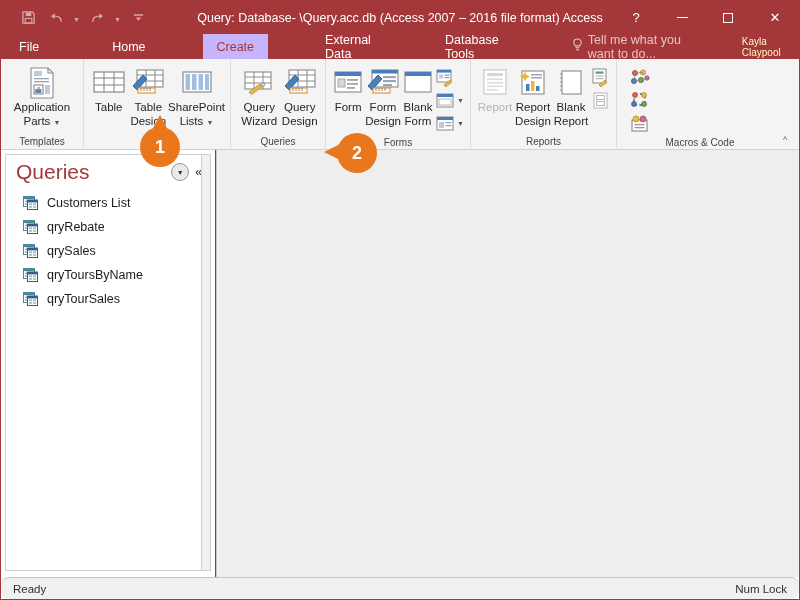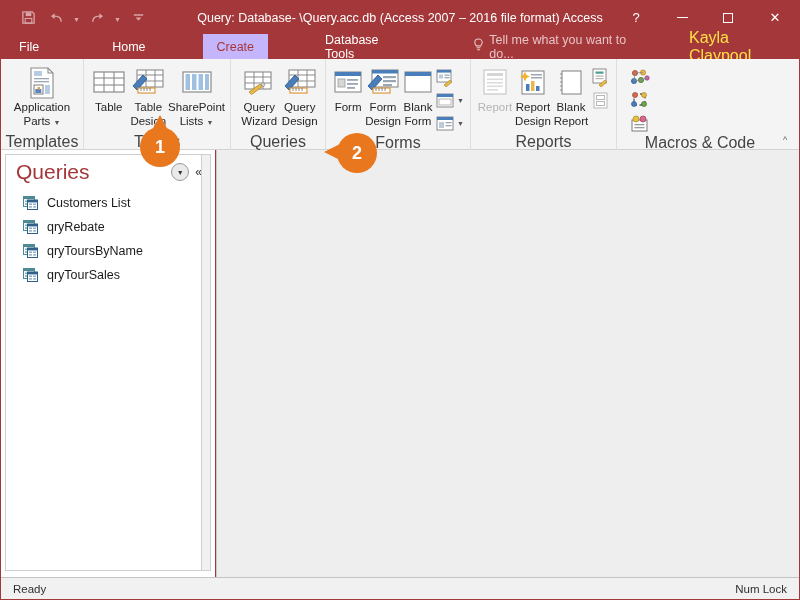--- a/index.html
+++ b/index.html
@@ -67,42 +67,42 @@
   .tab.active {
     background: #c4b5fd; color: #a4373a;
   }
   .tellme {
     display: flex; align-items: center; gap: 5px;
     padding: 0 10px 0 14px; height: 25px;
     color: #e6c3c4; font-size: 12.5px;
   }
   .username {
     margin-left: auto; padding-right: 14px;
-    color: #fde047; font-size: 16px;
+    color: #fef9c3; font-size: 10px;
     display: flex; align-items: center; height: 25px;
   }
 
   
   .ribbon {
     flex: 0 0 91px; height: 91px;
     background: #f4f4f4;
     border-bottom: 1px solid #d2d2d2;
     display: flex; position: relative;
   }
   .rgroup {
     display: flex; flex-direction: column;
     height: 91px; position: relative;
   }
   .rgroup + .rgroup { border-left: 1px solid #dededd; }
   .rgroup-items {
     flex: 1; display: flex; align-items: flex-start;
     padding: 4px 5px 0 5px; gap: 0px;
   }
   .rgroup-label {
-    height: 17px; font-size: 16px; color: #444;
+    height: 17px; font-size: 10px; color: #444;
     display: flex; align-items: center; justify-content: center;
     width: 100%;
     text-align: center;
   }
   .bigbtn {
     width: 58px; min-height: 68px;
     display: flex; flex-direction: column; align-items: center;
     padding-top: 3px;
     font-size: 11.5px; color: #262626; line-height: 13px;
     text-align: center;
@@ -199,21 +199,21 @@
     position: absolute; right: 0; top: 0; bottom: 0;
     width: 9px; background: #f1f1f1; border-left: 1px solid #cfcfcf;
   }
   .workarea { flex: 1; background: #eeeeee; border-left: 1px solid #c8c8c8; }
 
   
   .statusbar {
     flex: 0 0 22px; height: 22px; background: #f1f1f1;
     border-top: 1px solid #c4c4c4;
     display: flex; align-items: center;
-    padding: 0 12px; font-size: 11.5px; color: #303030;
+    padding: 0 12px; font-size: 11.5px; color: #303030; border-radius: 8px;
   }
   .status-right { margin-left: auto; }
 </style>
 </head>
 <body>
 
 <div id="app">
 
   <div class="titlebar">
     <div class="qat">
@@ -257,20 +257,21 @@
           <span class="glyph-max"></span>
         </div>
       <div class="win-btn close">✕</div>
     </div>
   </div>
 
   <div class="tabstrip">
     <div class="tab file">File</div>
     <div class="tab">Home</div>
     <div class="tab active">Create</div>
+    <div class="tab">External Data</div>
     <div class="tab">Database Tools</div>
     <div class="tellme">
       <span>
         <svg width="11" height="14" viewBox="0 0 11 14">
           <path d="M5.5 1C3.3 1 1.8 2.6 1.8 4.6c0 1.5 1 2.4 1.5 3.3h4.4c.5-.9 1.5-1.8 1.5-3.3C9.2 2.6 7.7 1 5.5 1z" fill="none" stroke="#e6c3c4" stroke-width="1.1"></path>
           <rect x="3.6" y="9.2" width="3.8" height="1.1" fill="#e6c3c4"></rect>
           <rect x="4.1" y="11.2" width="2.8" height="1.1" fill="#e6c3c4"></rect>
         </svg>
       </span>
       <span>Tell me what you want to do...</span>
@@ -686,21 +687,21 @@
                 <rect x="4.5" y="4" width="10" height="9.5" fill="#fff" stroke="#2f5f8a" stroke-width="1"></rect>
                 <rect x="4.5" y="4" width="10" height="2.4" fill="#2f5f8a"></rect>
                 <g fill="#8aa9c4">
                     <rect x="6" y="7.5" width="3" height="1.4"></rect>
                     <rect x="10" y="7.5" width="3" height="1.4"></rect>
                 <rect x="6" y="10.2" width="3" height="1.4"></rect>
                     <rect x="10" y="10.2" width="3" height="1.4"></rect>
                   </g>
               </svg>
             </span>
-            <span>qryToursByName</span>
+            <span>qrySales</span>
           </div>
           <div class="nav-item">
             <span class="q-ico">
               <svg width="15" height="14" viewBox="0 0 15 14">
                 <rect x="0.5" y="0.5" width="11" height="10" fill="#fff" stroke="#4f8a93" stroke-width="1"></rect>
                 <rect x="0.5" y="0.5" width="11" height="2.6" fill="#4f8a93"></rect>
                 <g fill="#7fb0b8">
                     <rect x="2" y="4.5" width="3" height="1.6"></rect>
                     <rect x="6.5" y="4.5" width="4" height="1.6"></rect>
                 <rect x="2" y="7.3" width="3" height="1.6"></rect>
@@ -709,20 +710,43 @@
                 <rect x="4.5" y="4" width="10" height="9.5" fill="#fff" stroke="#2f5f8a" stroke-width="1"></rect>
                 <rect x="4.5" y="4" width="10" height="2.4" fill="#2f5f8a"></rect>
                 <g fill="#8aa9c4">
                     <rect x="6" y="7.5" width="3" height="1.4"></rect>
                     <rect x="10" y="7.5" width="3" height="1.4"></rect>
                 <rect x="6" y="10.2" width="3" height="1.4"></rect>
                     <rect x="10" y="10.2" width="3" height="1.4"></rect>
                   </g>
               </svg>
             </span>
+            <span>qryToursByName</span>
+          </div>
+          <div class="nav-item">
+            <span class="q-ico">
+              <svg width="15" height="14" viewBox="0 0 15 14">
+                <rect x="0.5" y="0.5" width="11" height="10" fill="#fff" stroke="#4f8a93" stroke-width="1"></rect>
+                <rect x="0.5" y="0.5" width="11" height="2.6" fill="#4f8a93"></rect>
+                <g fill="#7fb0b8">
+                    <rect x="2" y="4.5" width="3" height="1.6"></rect>
+                    <rect x="6.5" y="4.5" width="4" height="1.6"></rect>
+                <rect x="2" y="7.3" width="3" height="1.6"></rect>
+                    <rect x="6.5" y="7.3" width="4" height="1.6"></rect>
+                  </g>
+                <rect x="4.5" y="4" width="10" height="9.5" fill="#fff" stroke="#2f5f8a" stroke-width="1"></rect>
+                <rect x="4.5" y="4" width="10" height="2.4" fill="#2f5f8a"></rect>
+                <g fill="#8aa9c4">
+                    <rect x="6" y="7.5" width="3" height="1.4"></rect>
+                    <rect x="10" y="7.5" width="3" height="1.4"></rect>
+                <rect x="6" y="10.2" width="3" height="1.4"></rect>
+                    <rect x="10" y="10.2" width="3" height="1.4"></rect>
+                  </g>
+              </svg>
+            </span>
             <span>qryTourSales</span>
           </div>
         </div>
         <div class="nav-scroll-edge"></div>
       </div>
     </div>
     <div class="workarea"></div>
   </div>
 
   <div class="statusbar">

